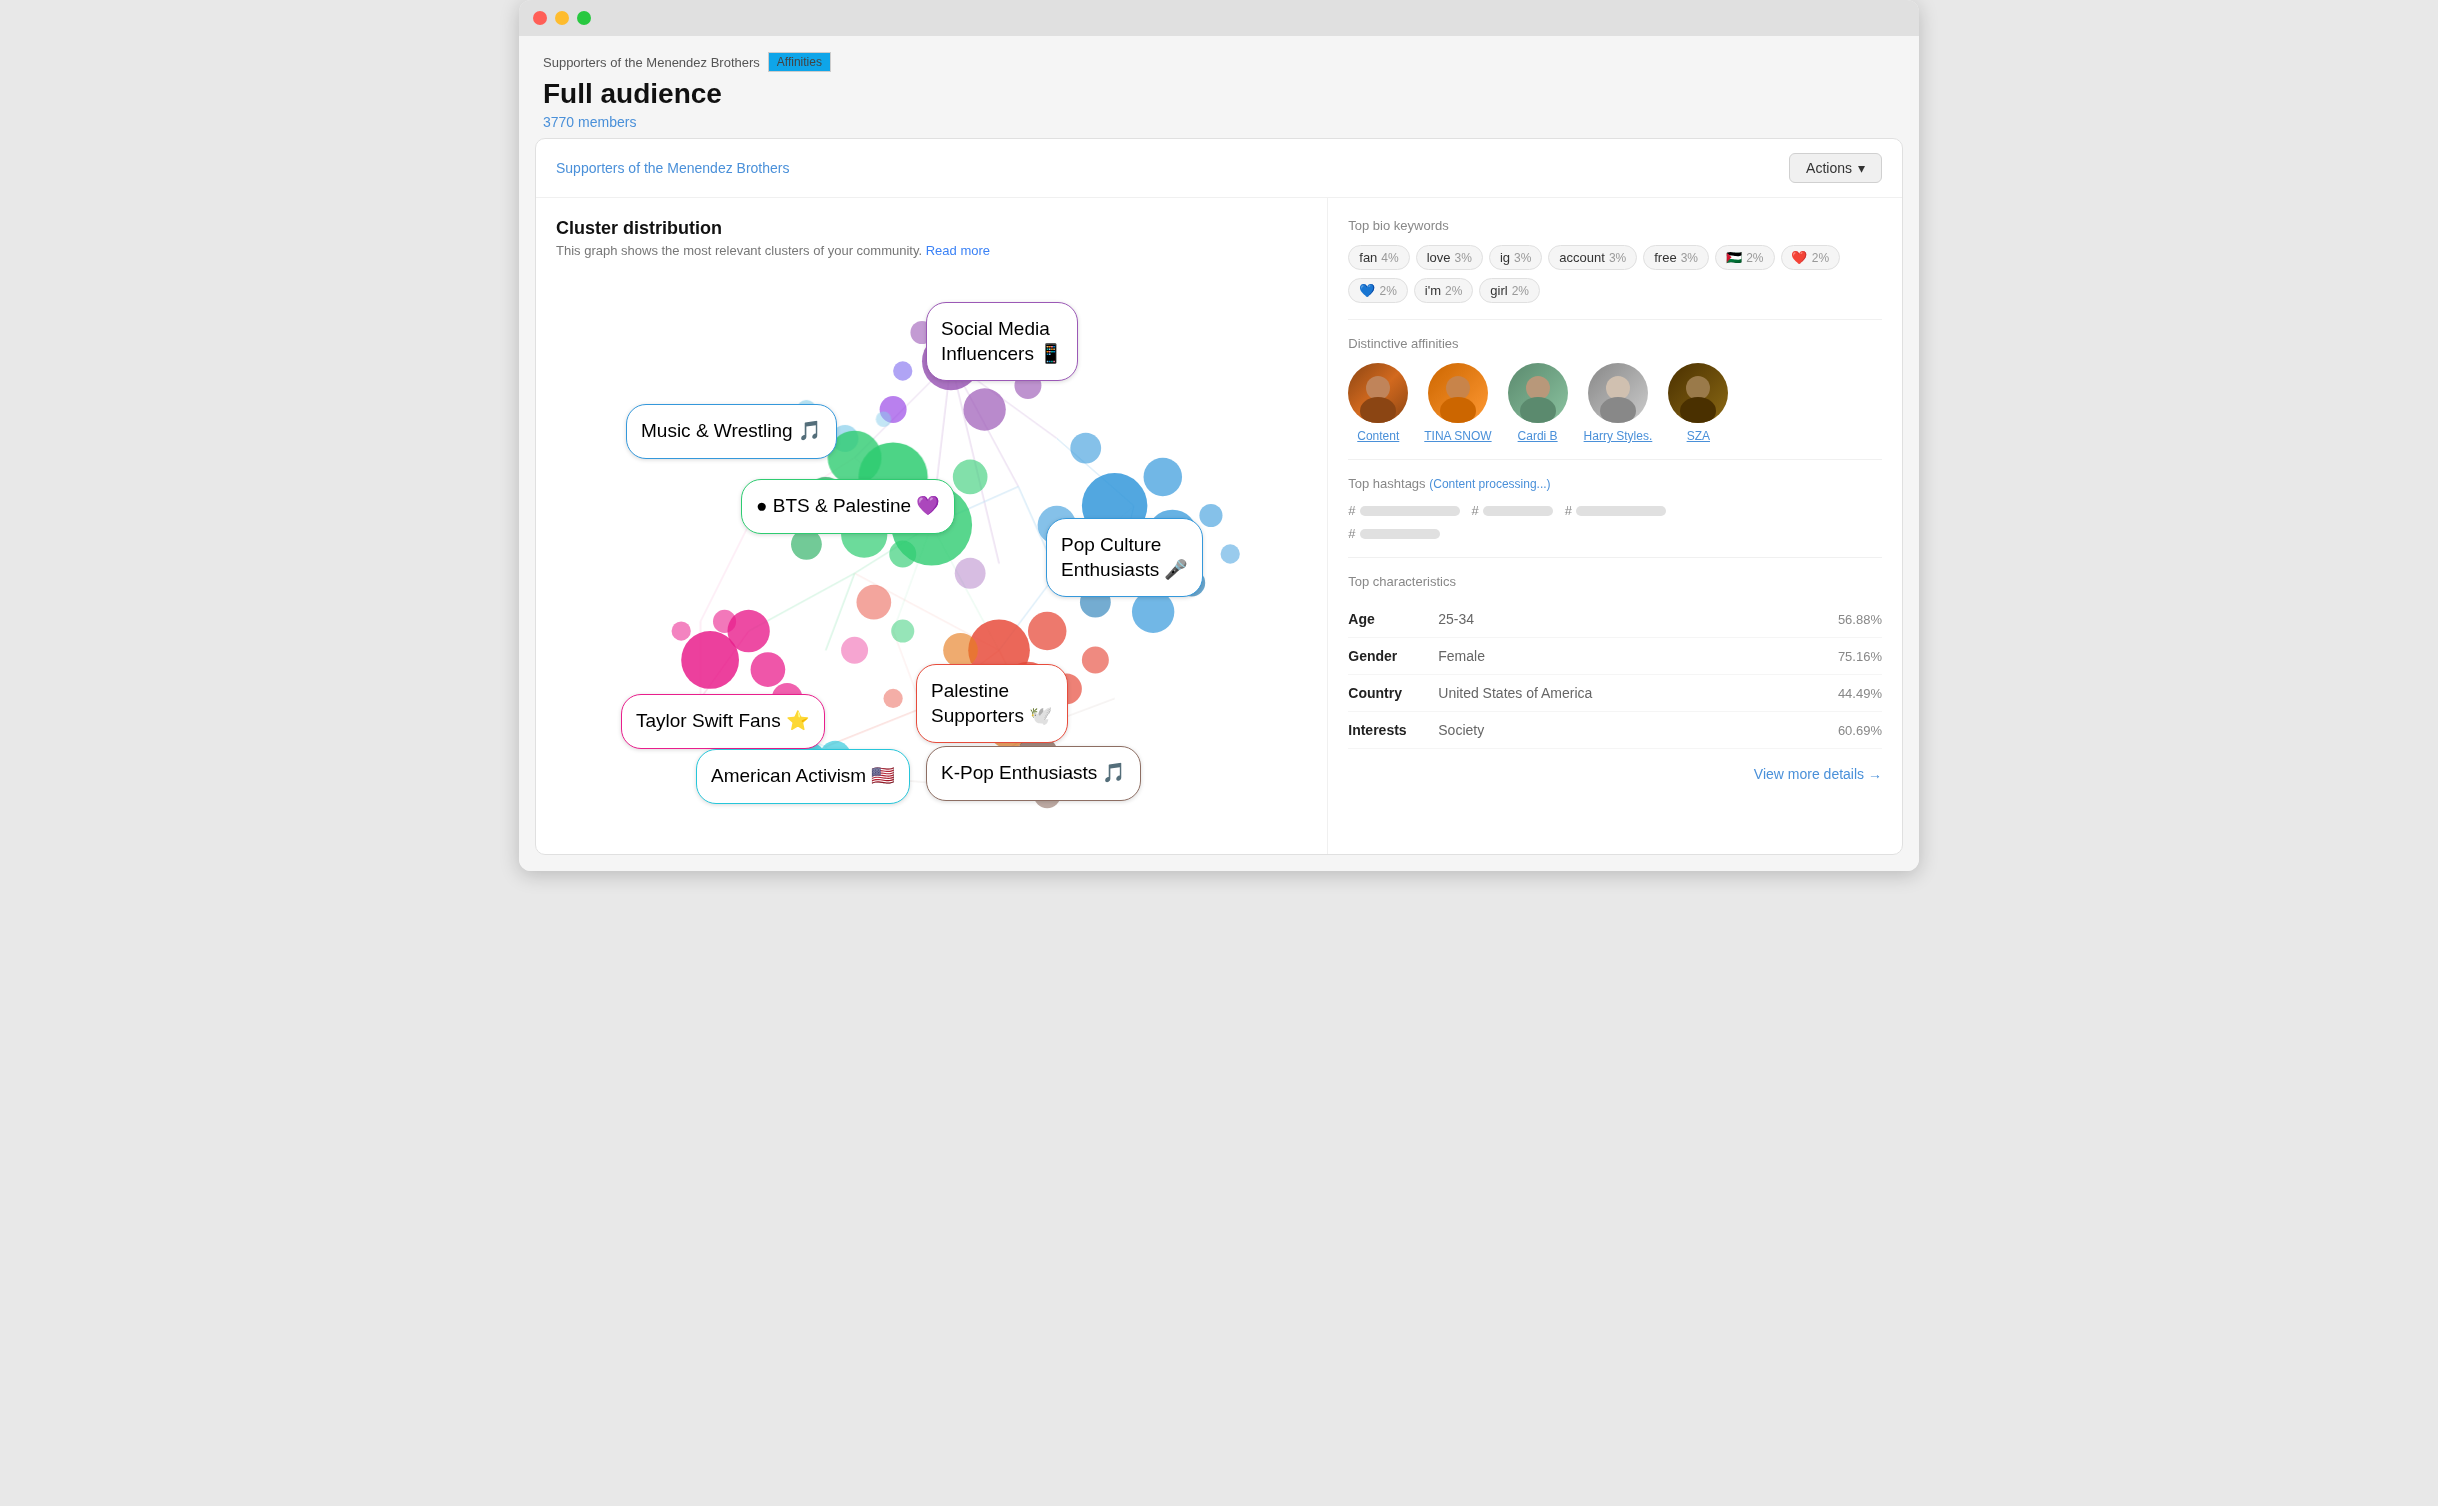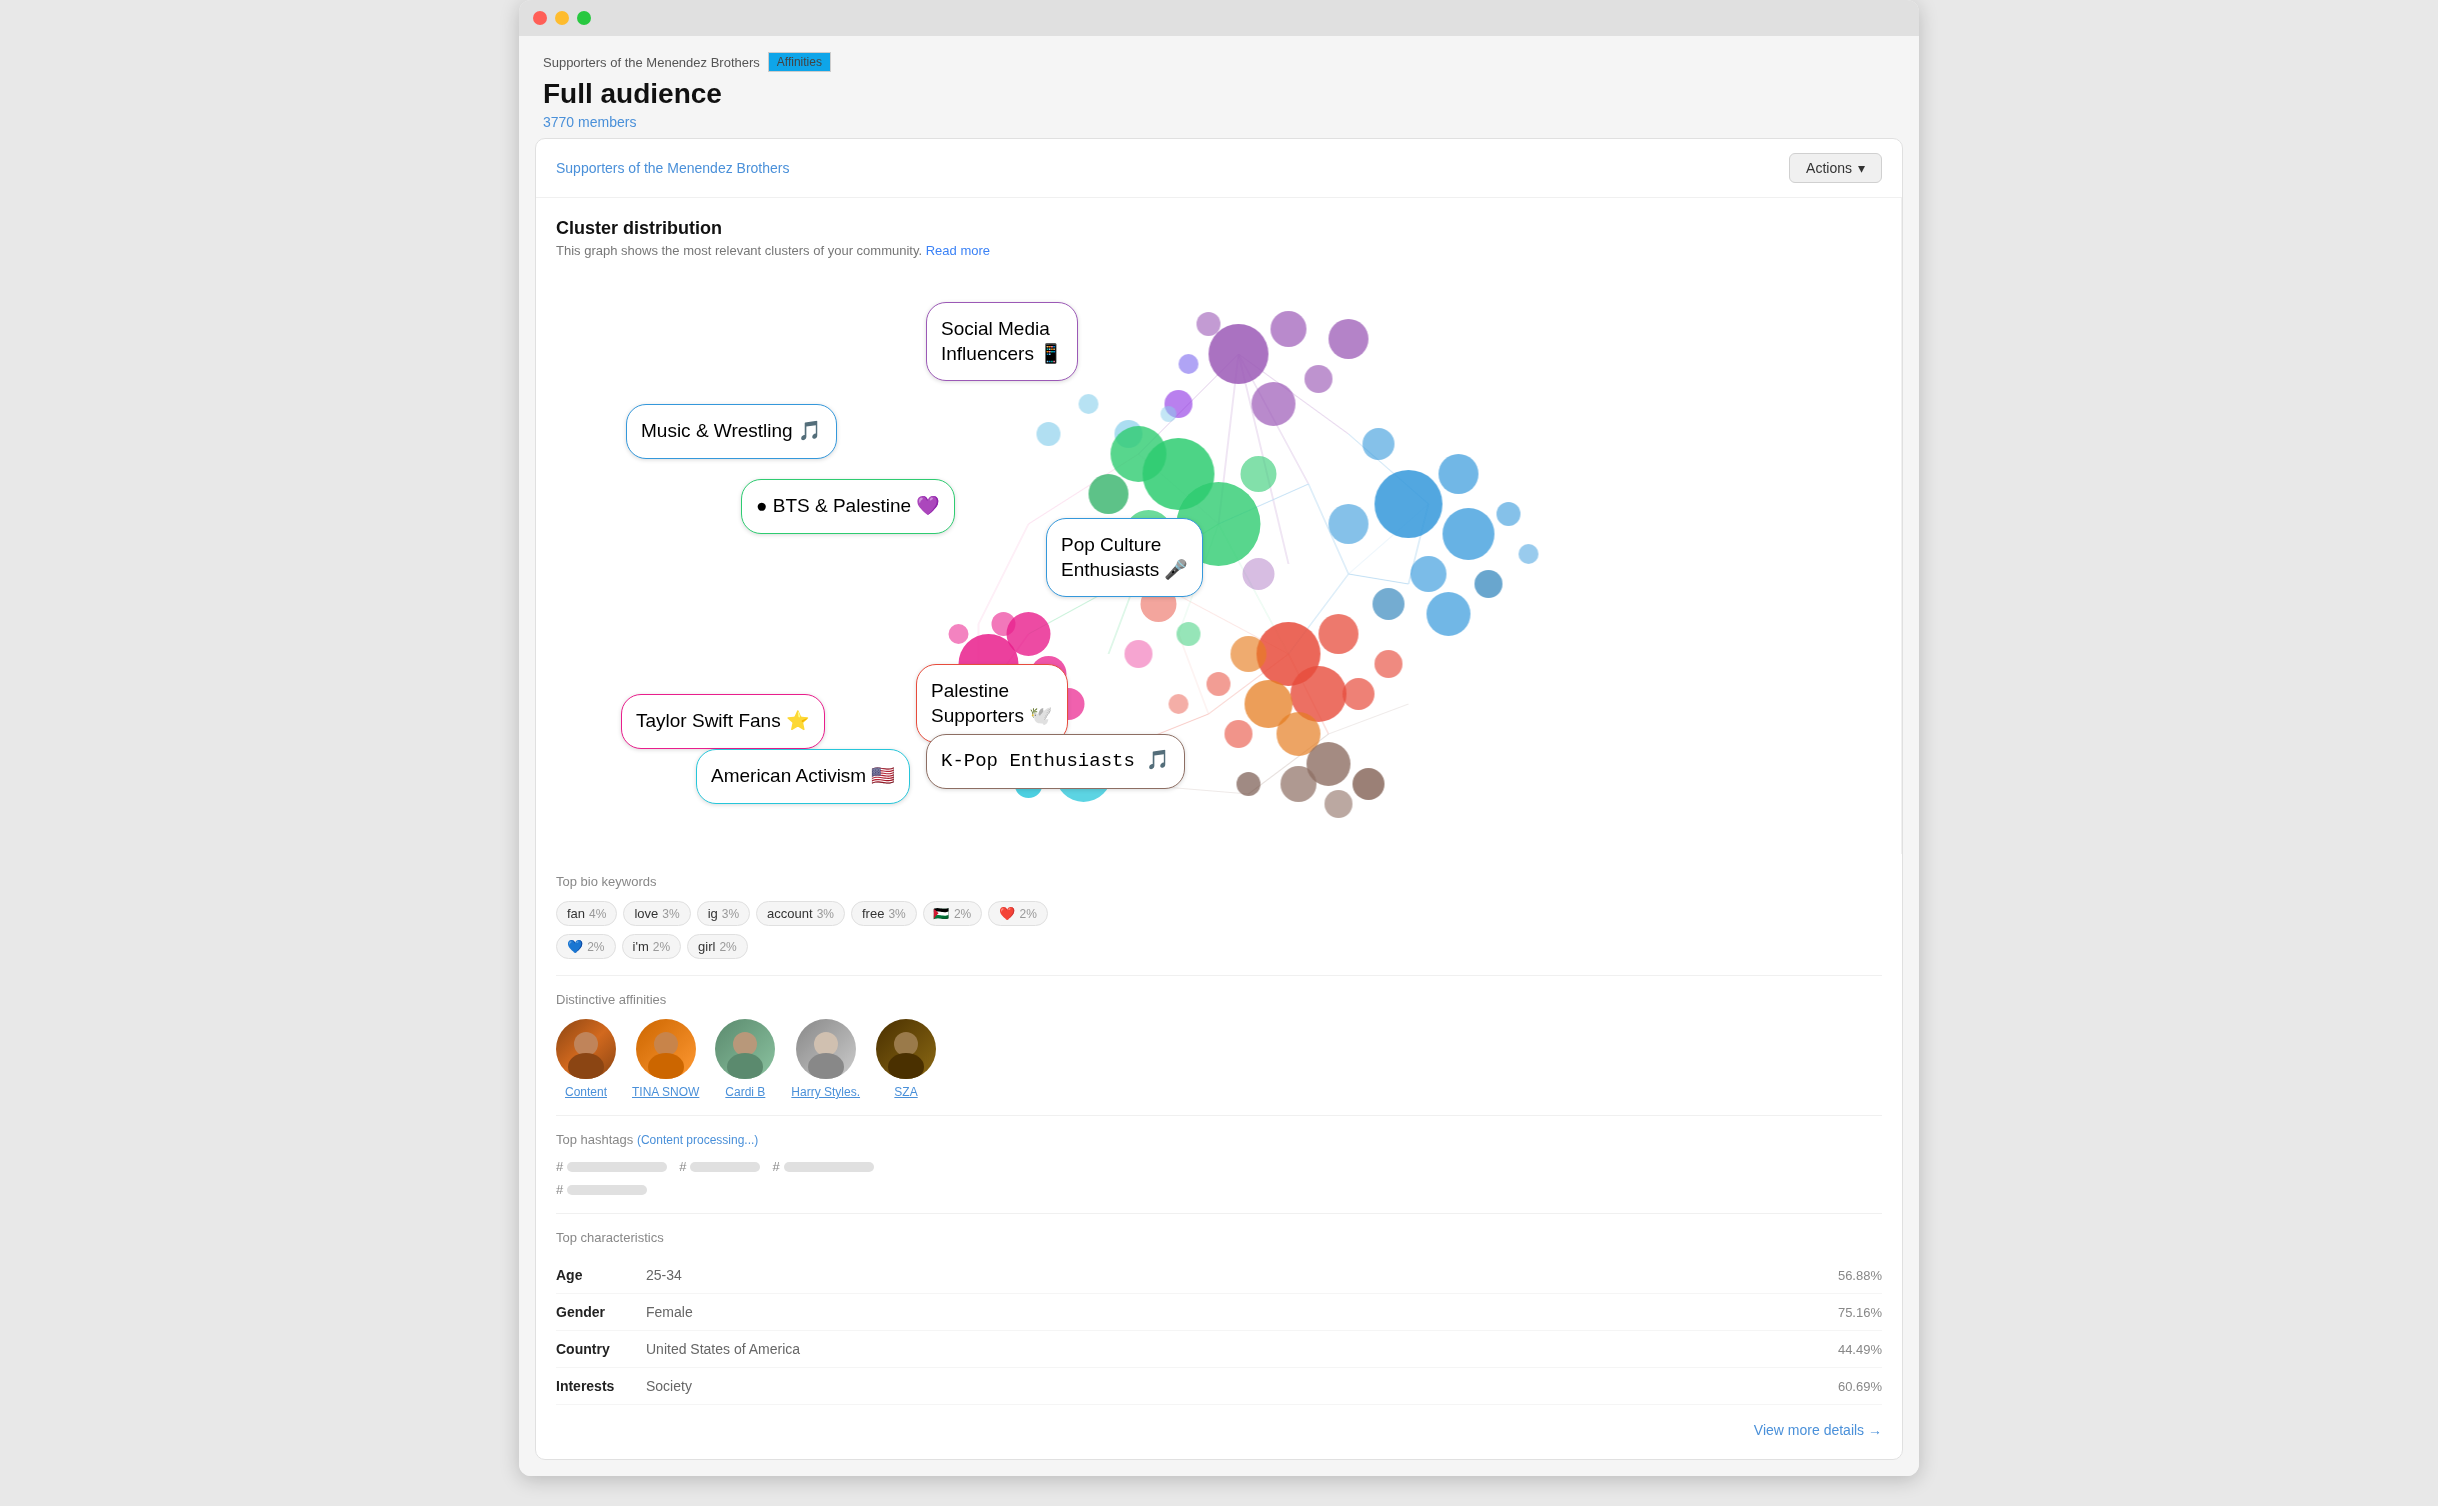--- a/index.html
+++ b/index.html
@@ -98,21 +98,20 @@
       font-size: 14px;
       cursor: pointer;
       display: flex;
       align-items: center;
       gap: 6px;
       color: #333;
     }
 
     .card-body {
       display: flex;
-      flex-direction: column;
     }
 
     .left-panel {
       flex: 0 0 58%;
       padding: 20px;
       border-right: 1px solid #f0f0f0;
     }
 
     .cluster-title {
       font-size: 18px;
@@ -465,21 +464,21 @@
             </div>
             <div class="cluster-label" style="top: 420px; left: 65px; border: 1.5px solid #e91e8c;">
               <span>Taylor Swift Fans ⭐</span>
             </div>
             <div class="cluster-label" style="top: 390px; left: 360px; border: 1.5px solid #e74c3c;">
               <span>Palestine<br>Supporters 🕊️</span>
             </div>
             <div class="cluster-label" style="top: 475px; left: 140px; border: 1.5px solid #26c6da;">
               <span>American Activism 🇺🇸</span>
             </div>
-            <div class="cluster-label" style="top: 460px; left: 370px; border: 1.5px solid #8d6e63; font-family: Liberation Mono, monospace;">
+            <div class="cluster-label" style="top: 472px; left: 370px; border: 1.5px solid #8d6e63;">
               <span>K-Pop Enthusiasts 🎵</span>
             </div>
           </div>
         </div>
 
         <div class="right-panel">
 
           <div class="section-title">Top bio keywords</div>
           <div class="keywords-row">
             <div class="keyword-badge">

